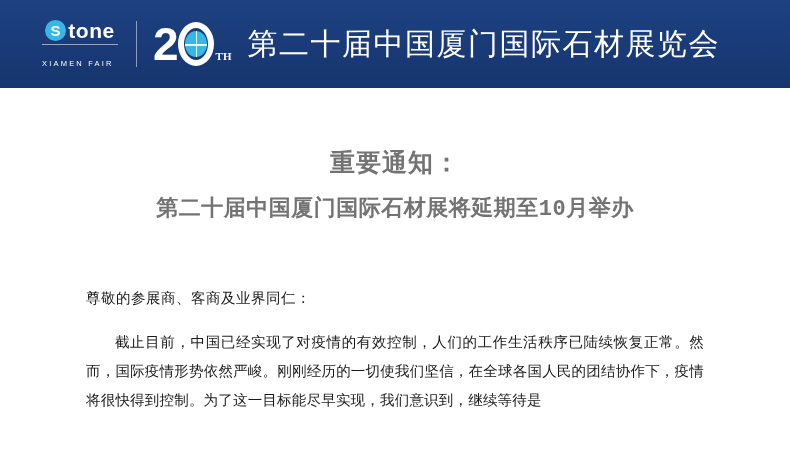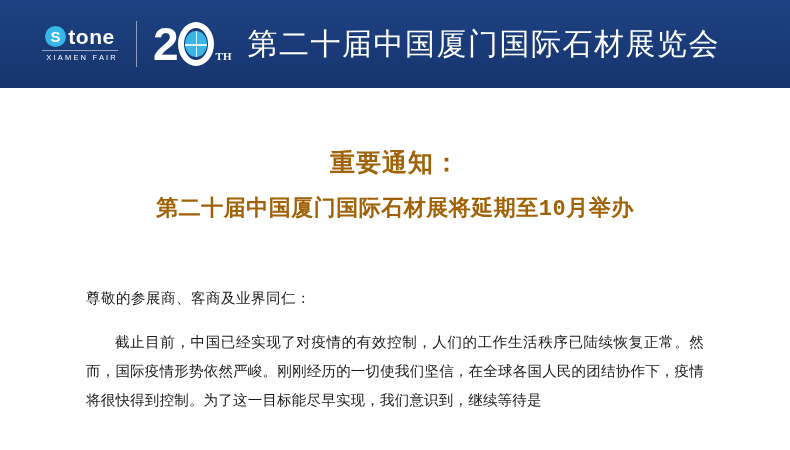--- a/index.html
+++ b/index.html
@@ -73,23 +73,23 @@
     margin-right: 2px;
     font-family: "Liberation Sans", sans-serif;
   }
   .logo-sub {
     margin-top: 3px;
     color: #ffffff;
     font-family: "Liberation Sans", sans-serif;
     font-size: 7.5px;
     letter-spacing: 2.2px;
     border-top: 1px solid rgba(255,255,255,0.55);
-    padding-top: 2px;
+    padding-top: 14px;
     width: 76px;
-    text-align: right;
+    text-align: left;
   }
 
   .divider-v {
     width: 1px;
     height: 46px;
     background: rgba(255,255,255,0.5);
     margin: 0 16px 0 10px;
     flex: 0 0 auto;
   }
 
@@ -171,21 +171,21 @@
   }
 
   
   .doc {
     position: relative;
     padding: 0 86px;
     box-sizing: border-box;
   }
   .headline {
     text-align: center;
-    color: #a16207;
+    color: #737373;
     font-family: "DejaVu Sans", "Liberation Sans", sans-serif;
     font-weight: bold;
   }
   .headline-1 {
     font-size: 25px;
     margin-top: 58px;
     letter-spacing: 1px;
   }
   .headline-2 {
     font-size: 22px;

